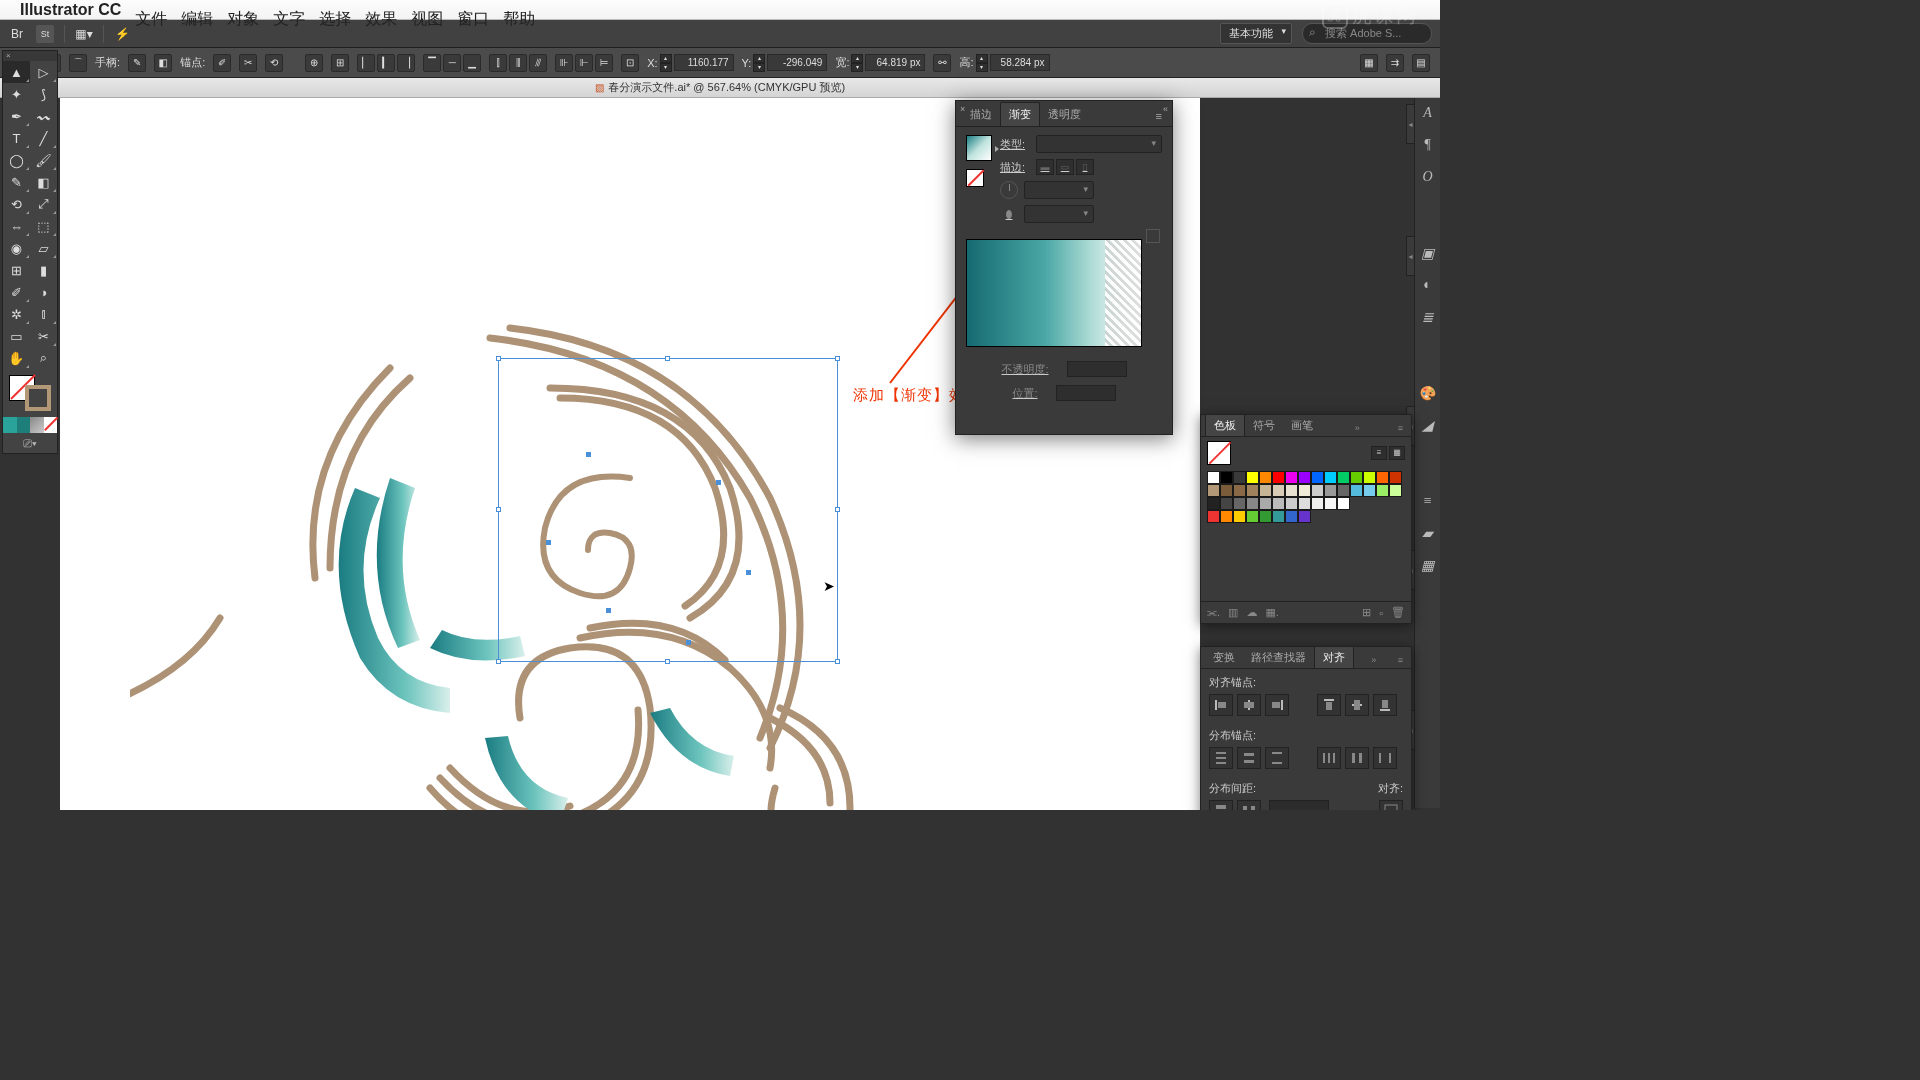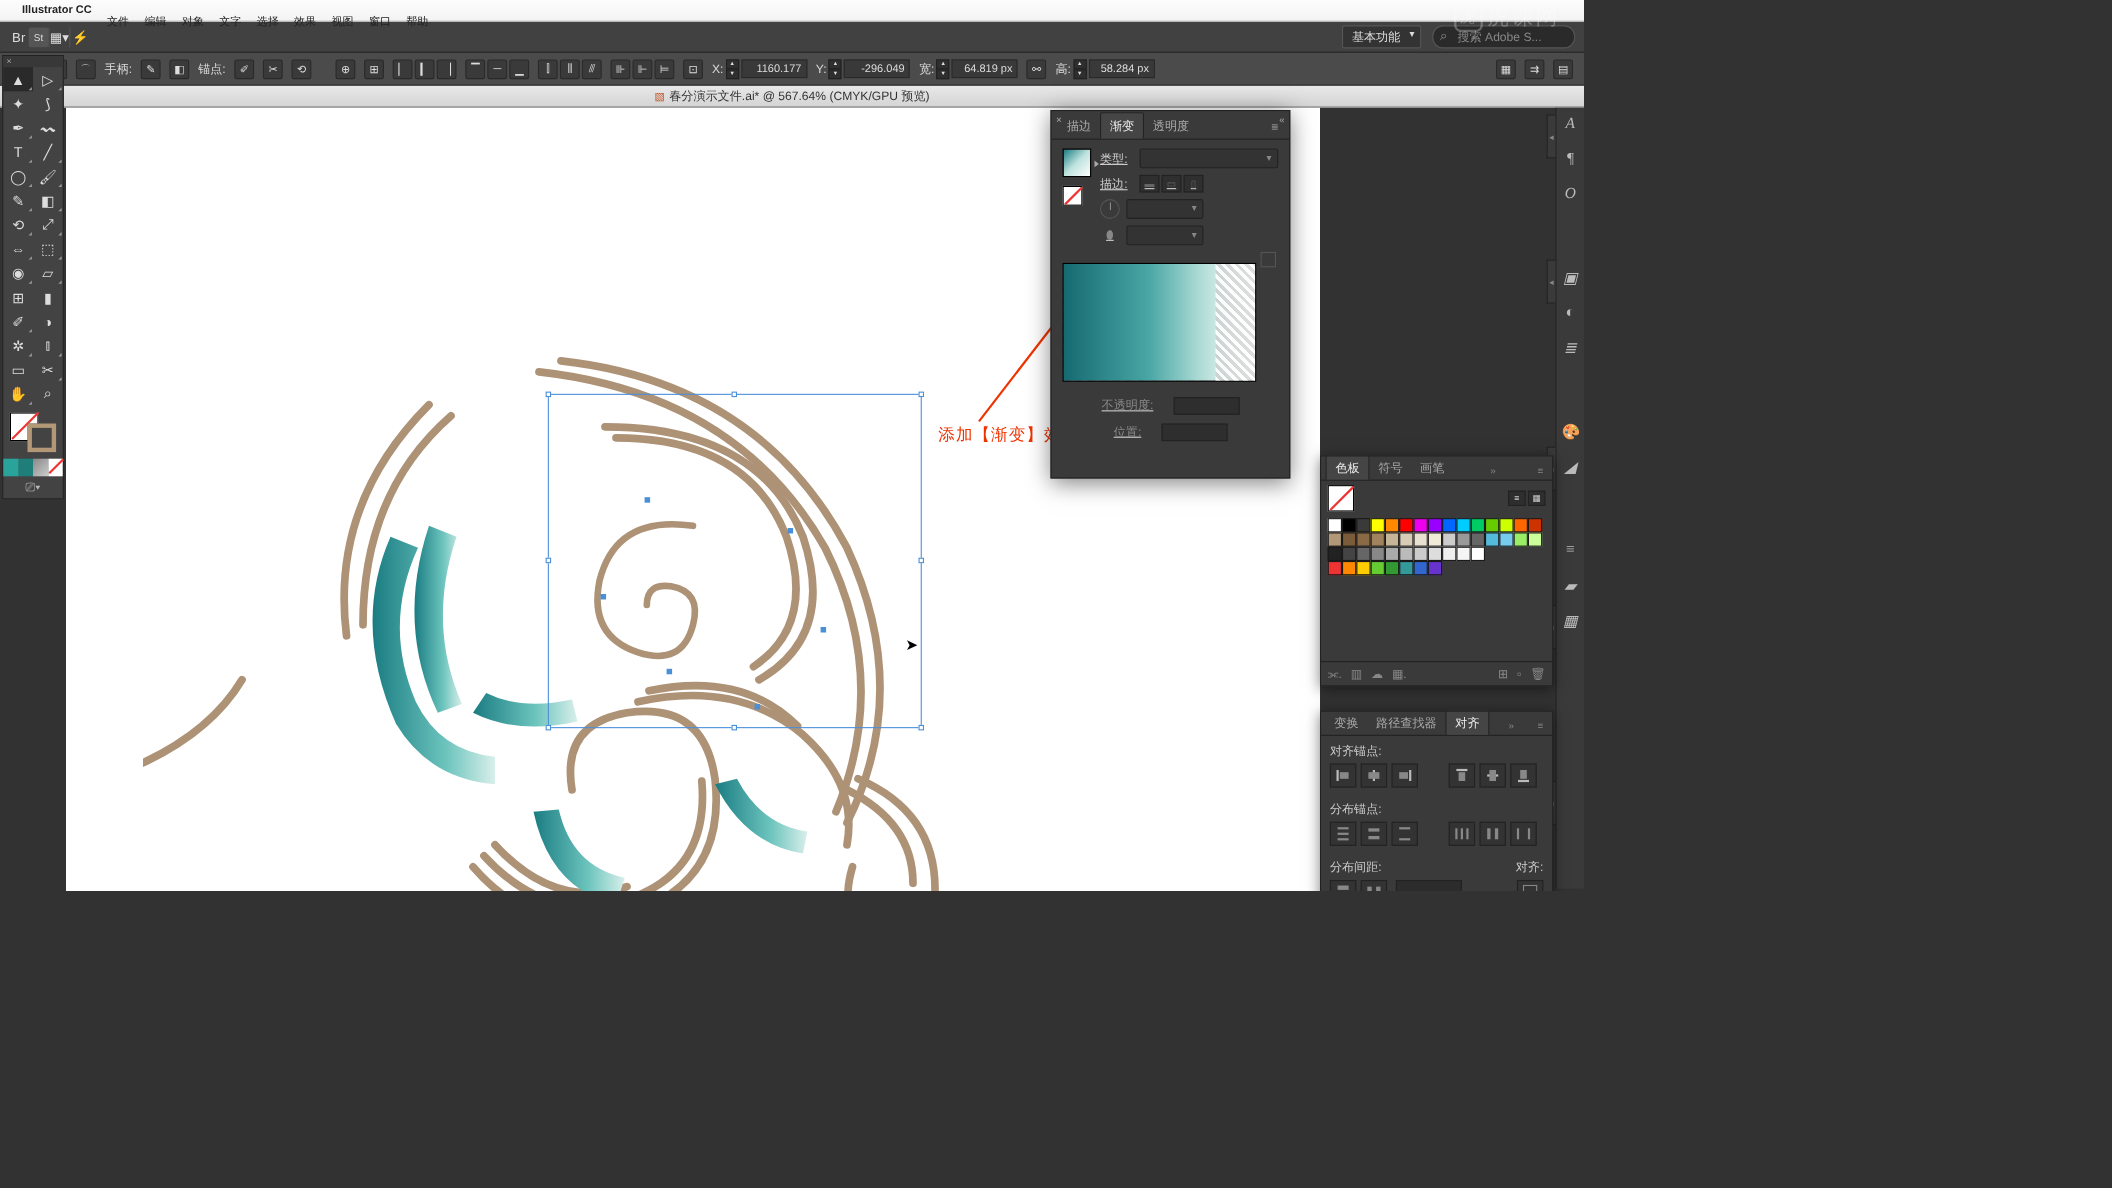--- a/index.html
+++ b/index.html
@@ -1,21 +1,21 @@
 <!DOCTYPE html>
 <html><head>
 <meta charset="utf-8">
 <style>
 * { margin:0; padding:0; box-sizing:border-box; font-family:"Helvetica Neue",Arial,sans-serif; -webkit-font-smoothing:antialiased; }
 body { width:1440px; height:810px; background:#323232; overflow:hidden; position:relative; font-size:11px; color:#ccc; }
-.menubar { height:20px; background:linear-gradient(#fdfdfd,#f3f3f3); border-bottom:1px solid #bbb; display:flex; align-items:center; padding:0 10px; color:#222; font-size:10px; }
+.menubar { height:20px; background:linear-gradient(#fdfdfd,#f3f3f3); border-bottom:1px solid #bbb; display:flex; align-items:center; padding:0 10px; color:#222; font-size:16px; }
 .menubar .apple { font-size:13px; margin-right:10px; }
 .menubar .appname { font-weight:600; margin-right:14px; }
 .menubar .mi { margin-right:14px; cursor:default;margin-top:20px; }
-.appbar { height:28px; background:#414141; display:flex; align-items:center; padding:0 8px; border-bottom:1px solid #202020; }
+.appbar { height:28px; background:#414141; display:flex; align-items:center; padding:0 8px; gap:10px; border-bottom:1px solid #202020; }
 .appbar .ic { width:18px; height:18px; display:flex; align-items:center; justify-content:center; color:#ddd; font-size:12px; }
 .appbar .sep { width:1px; height:18px; background:#555; }
 .appbar .right { margin-left:auto; display:flex; align-items:center; gap:10px; }
 .appbar .dd { background:#333; border:1px solid #555; padding:2px 18px 2px 8px; font-size:11px; color:#ddd; position:relative; border-radius:2px; }
 .appbar .dd:after { content:"▾"; position:absolute; right:5px; top:2px; font-size:9px; }
 .appbar .search { background:#2a2a2a; border:1px solid #555; border-radius:10px; padding:2px 8px 2px 22px; font-size:11px; color:#888; width:130px; position:relative; }
 .appbar .search:before { content:"⌕"; position:absolute; left:6px; top:1px; font-size:12px; color:#888; }
 .ctrlbar { height:30px; background:#4b4b4b; display:flex; align-items:center; padding:0 10px; gap:8px; border-bottom:1px solid #222; font-size:11px; color:#ddd; }
 .ctrlbar .lbl { color:#ddd; }
 .ctrlbar .ibtn { width:18px; height:18px; background:#3a3a3a; border:1px solid #2a2a2a; border-radius:2px; display:flex; align-items:center; justify-content:center; font-size:10px; }
@@ -77,21 +77,21 @@
 .grad-panel .stroke-ic { display:flex; gap:2px; }
 .grad-panel .stroke-ic span { width:18px; height:16px; background:#2f2f2f; border:1px solid #222; display:flex; align-items:center; justify-content:center; font-size:9px; color:#666; }
 .grad-panel .angle-ic { width:18px; height:18px; border:1px solid #555; border-radius:50%; position:relative; }
 .grad-panel .angle-ic:before { content:""; position:absolute; left:8px; top:2px; width:1px; height:7px; background:#888; }
 .grad-panel .bigprev { width:176px; height:108px; margin:10px 0 6px 0; border:1px solid #000; background:
   linear-gradient(90deg,#156a71,#4aa7a5 45%,#a9d9d3 70%,#e8f3f0 88%,#fff),
   repeating-linear-gradient(45deg,#ccc 0 4px,#fff 4px 8px);
   background-blend-mode:normal; position:relative; }
 .grad-panel .bigprev:after { content:""; position:absolute; right:0; top:0; bottom:0; width:36px; background:repeating-linear-gradient(45deg,rgba(255,255,255,.9) 0 3px,rgba(200,200,200,.6) 3px 6px); }
 .grad-panel .flyic { width:14px; height:14px; border:1px solid #555; margin-left:4px; align-self:flex-start; }
-.grad-panel .oprow { display:flex; align-items:flex-start; justify-content:center; gap:18px; margin-top:8px; color:#888; }
+.grad-panel .oprow { display:flex; align-items:flex-end; justify-content:center; gap:18px; margin-top:8px; color:#888; }
 .grad-panel .opval { width:60px; height:16px; background:#2e2e2e; border:1px solid #222; }
 
 .rp-strip { position:absolute; right:0; top:98px; width:26px; bottom:2px; background:#3a3a3a; border-left:1px solid #222; display:flex; flex-direction:column; align-items:center; padding-top:6px; gap:14px; }
 .rp-strip .ric { width:18px; height:18px; display:flex; align-items:center; justify-content:center; color:#bbb; font-size:14px; font-style:italic; font-family:Georgia,serif; }
 .rp-strip .gap { height:30px; }
 .rp-tab { position:absolute; right:26px; width:8px; height:40px; background:#3a3a3a; border:1px solid #222; border-right:none; }
 .rp-tab .arr { color:#888; font-size:8px; text-align:center; line-height:40px; }
 
 .swatch-panel, .align-panel { position:absolute; right:28px; width:212px; background:#3a3a3a; border:1px solid #222; box-shadow:0 2px 12px rgba(0,0,0,.5); font-size:11px; }
 .swatch-panel { top:414px; height:210px; }

